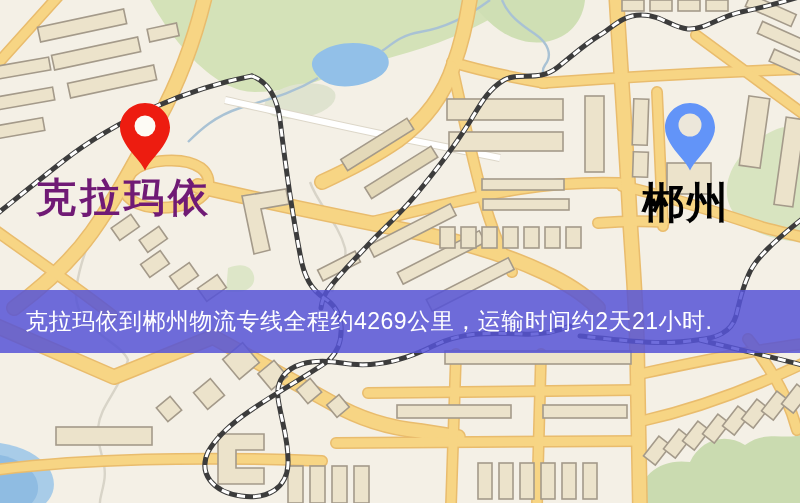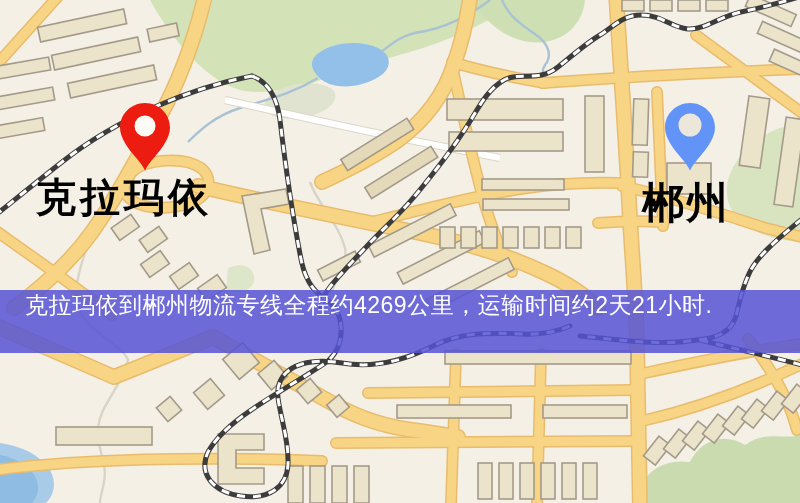--- a/index.html
+++ b/index.html
@@ -27,27 +27,27 @@
   .stream{fill:none;stroke:#a9c2d4;stroke-width:2.4;}
   .stream-w{fill:none;stroke:#d8d4c8;stroke-width:2.4;}
   .wroad{fill:none;stroke:#ffffff;stroke-width:6;}
   .wroad-c{fill:none;stroke:#ddd7c9;stroke-width:8;}
 
   .marker{position:absolute;width:52px;height:70px;}
   .marker svg{position:static;}
   .marker-label{
     position:absolute;font-weight:bold;line-height:1;white-space:nowrap;
   }
-  .origin-label{left:36px;top:177px;font-size:40px;letter-spacing:4px;color:#000000;}
+  .origin-label{left:36px;top:177px;font-size:40px;letter-spacing:4px;color:#701a75;}
   .dest-label{left:642px;top:182px;font-size:42px;letter-spacing:2px;color:#000000;}
 
   .banner{
     position:absolute;left:0;top:290px;width:100%;height:63px;
     background:rgba(86,84,214,0.85);
-    display:flex;align-items:flex-start;box-sizing:border-box;padding-left:25px;
+    display:flex;align-items:center;box-sizing:border-box;padding-left:25px;
   }
   .banner-text{color:#ffffff;font-size:23px;letter-spacing:0.5px;white-space:nowrap;}
 </style>
 </head>
 <body>
 
 <div class="stage">
 
   <svg width="800" height="503" viewBox="0 0 800 503">
     <defs>

